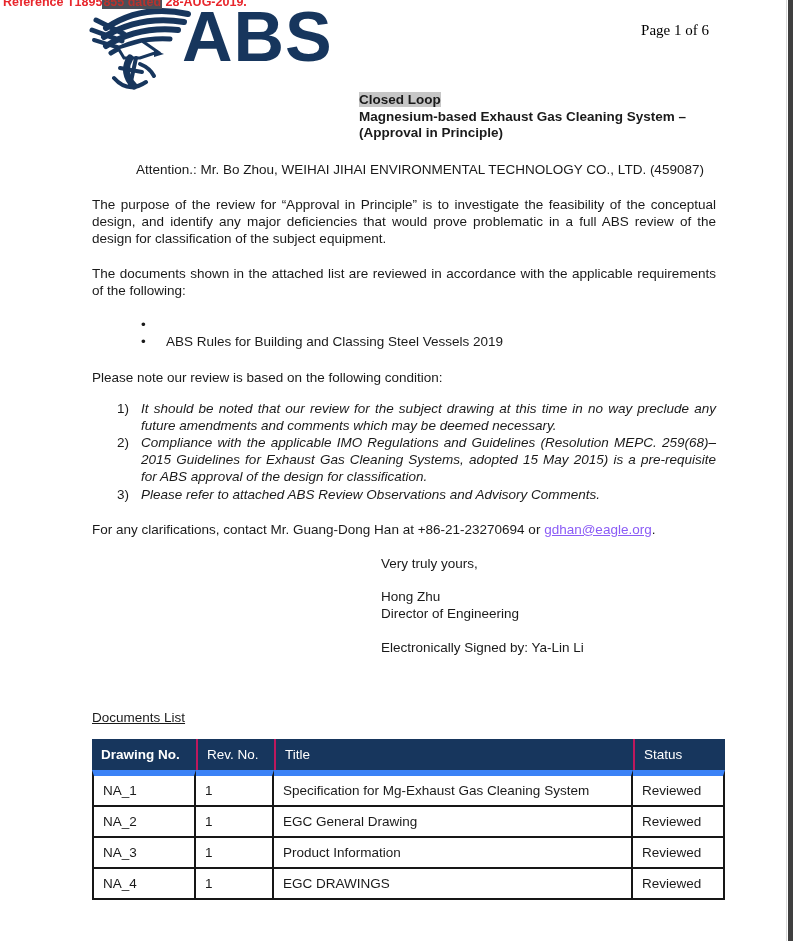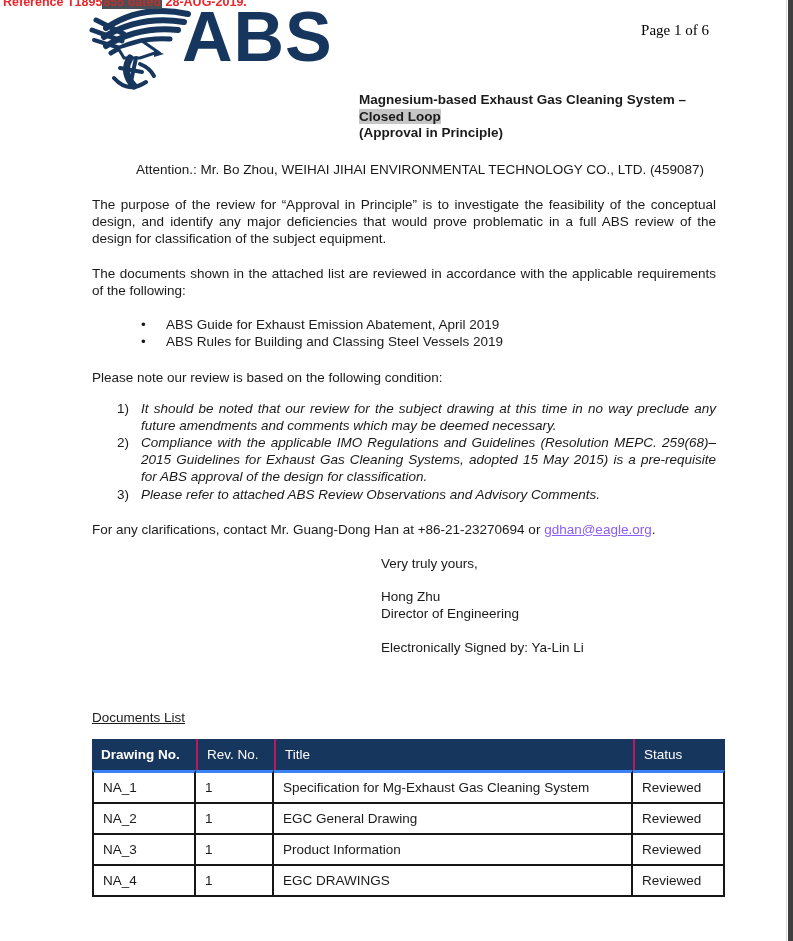--- a/index.html
+++ b/index.html
@@ -66,21 +66,21 @@
   table.docs th{
     background:#17365d;color:#fff;font-weight:normal;text-align:left;
     padding:7px 9px;font-size:13.5px;border-left:2px solid #be185d;
   }
   table.docs th:first-child{border-left:none;font-weight:bold;}
   table.docs td{
     padding:6px 9px;font-size:13.5px;background:#fff;
     border-right:2px solid #161616;border-bottom:2px solid #161616;
   }
   table.docs td:first-child{border-left:2px solid #161616;}
-  table.docs tbody tr:first-child td{border-top:3px solid #3b82f6;}
+  table.docs tbody tr:first-child td{border-top:6px solid #3b82f6;}
 </style>
 </head>
 <body>
 
 <div class="viewer-edge"></div>
 <div class="page-edge-line"></div>
 
 <div class="ref-line">
   <span>Reference T1895</span><span class="redacted">855 dated</span><span> 28-AUG-2019.</span>
 </div>
@@ -107,35 +107,34 @@
     </g>
   </svg>
   <div class="logo-text">ABS</div>
 </div>
 
 <div class="page-num">Page 1 of 6</div>
 
 <div class="content">
 
   <div class="task-block">
+    <div class="indent"><span class="hl-gray">Closed Loop</span></div>
     <div class="indent">Magnesium-based Exhaust Gas Cleaning System –</div>
-    <div class="indent"><span class="hl-gray">Closed Loop</span></div>
     <div class="indent">(Approval in Principle)</div>
   </div>
 
   <div class="attention">Attention.: Mr. Bo Zhou, WEIHAI JIHAI ENVIRONMENTAL TECHNOLOGY CO., LTD. (459087)</div>
 
   <div class="para">The purpose of the review for “Approval in Principle” is to investigate the feasibility of the conceptual design, and identify any major deficiencies that would prove problematic in a full ABS review of the design for classification of the subject equipment.</div>
 
   <div class="para">The documents shown in the attached list are reviewed in accordance with the applicable requirements of the following:</div>
 
   <ul class="bullets">
     <li>
       <span class="b-marker">•</span>
-      <span>ABS Guide for Exhaust Emission Abatement, April 2019</span>
     </li>
     <li>
       <span class="b-marker">•</span>
       <span>ABS Rules for Building and Classing Steel Vessels 2019</span>
     </li>
   </ul>
 
   <div class="para-nojust">Please note our review is based on the following condition:</div>
 
   <ol class="conds">

